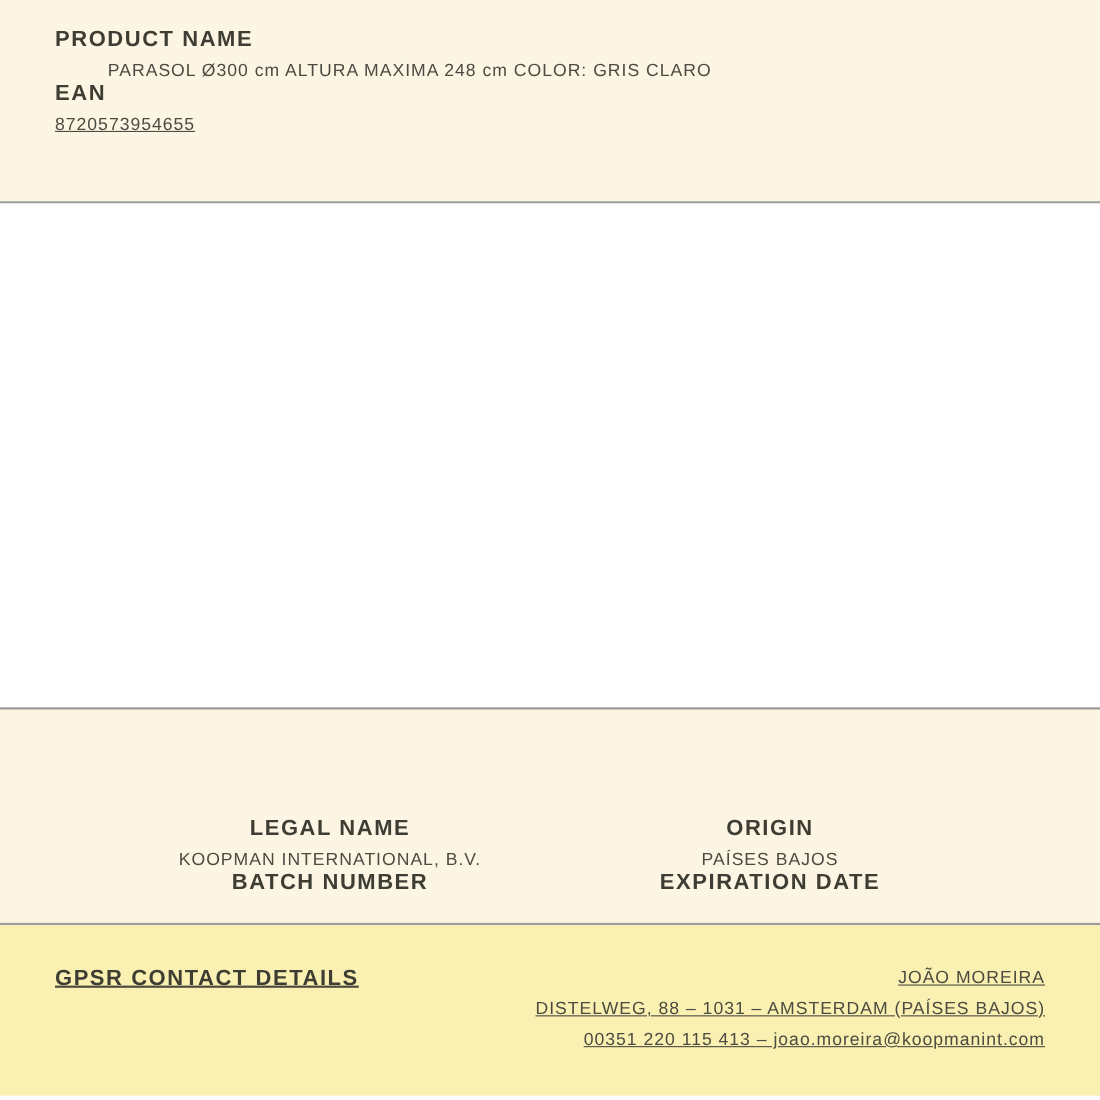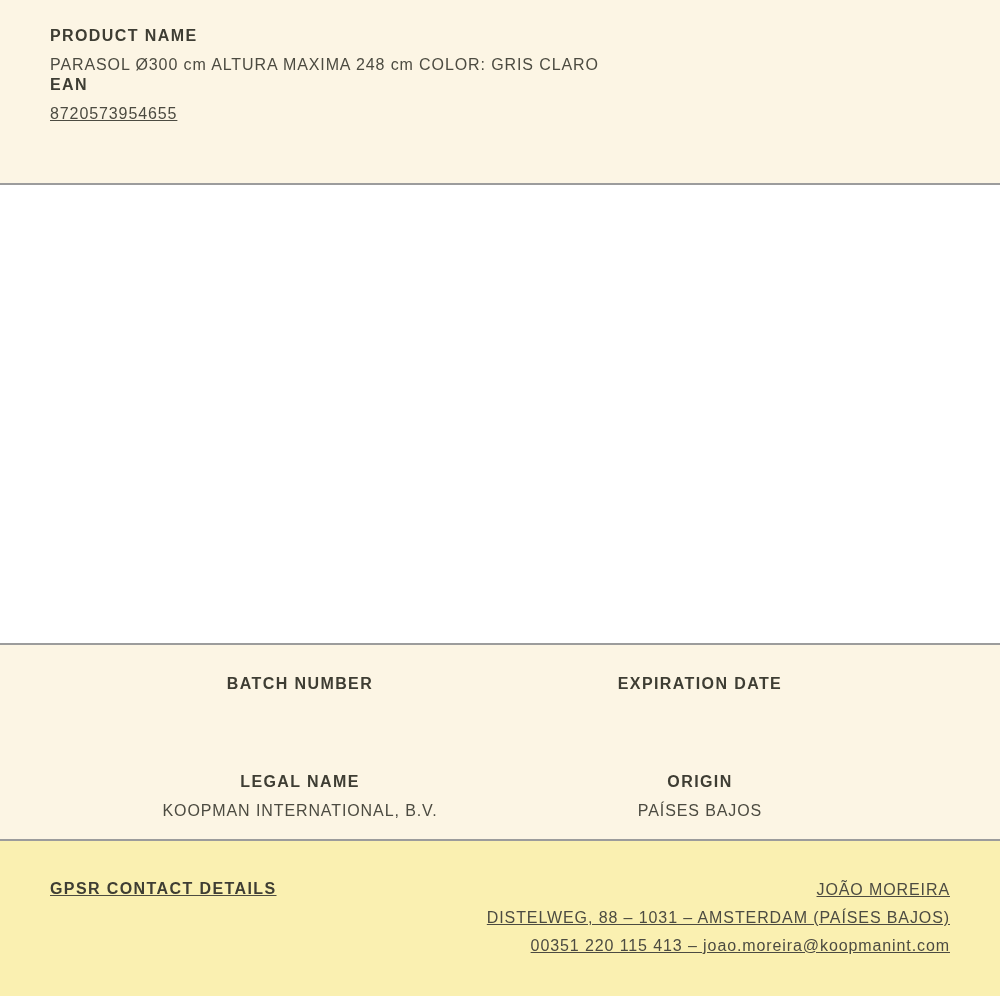--- a/index.html
+++ b/index.html
@@ -20,30 +20,30 @@
     background: #fcf5e4;
     border-bottom: 2px solid #9c9c9c;
     padding: 0 50px;
     box-sizing: content-box;
   }
   .label {
     font-weight: bold;
     color: #3e3d33;
     letter-spacing: 1.4px;
     line-height: 20px;
-    font-size: 16px;
+    font-size: 20px;
   }
   .value {
     color: #4c4b41;
     letter-spacing: 0.9px;
     line-height: 20px;
     font-size: 16px;
   }
   .section-top .label-product { padding-top: 26px; }
-  .section-top .value-product { margin-top: 9px; }
+  .section-top .value-product { margin-top: 9px; margin-left: 48px; }
   .section-top .label-ean { }
   .section-top .value-ean { margin-top: 9px; text-decoration: underline; }
 
   .spacer-white {
     height: 458px;
     background: #ffffff;
   }
 
   .section-details {
     height: 198px;
@@ -94,38 +94,38 @@
 <div class="section-top">
   <div class="label label-product">PRODUCT NAME</div>
   <div class="value value-product">PARASOL Ø300 cm ALTURA MAXIMA 248 cm COLOR: GRIS CLARO</div>
   <div class="label label-ean">EAN</div>
   <div class="value value-ean">8720573954655</div>
 </div>
 
 <div class="spacer-white"></div>
 
 <div class="section-details">
+  <div class="details-row details-row-2">
+    <div class="details-cell">
+      <div class="label">LEGAL NAME</div>
+      <div class="value">KOOPMAN INTERNATIONAL, B.V.</div>
+    </div>
+    <div class="details-cell">
+      <div class="label">ORIGIN</div>
+      <div class="value">PAÍSES BAJOS</div>
+    </div>
+  </div>
   <div class="details-row details-row-1">
     <div class="details-cell">
       <div class="label">BATCH NUMBER</div>
       <div class="value"></div>
     </div>
     <div class="details-cell">
       <div class="label">EXPIRATION DATE</div>
       <div class="value"></div>
-    </div>
-  </div>
-  <div class="details-row details-row-2">
-    <div class="details-cell">
-      <div class="label">LEGAL NAME</div>
-      <div class="value">KOOPMAN INTERNATIONAL, B.V.</div>
-    </div>
-    <div class="details-cell">
-      <div class="label">ORIGIN</div>
-      <div class="value">PAÍSES BAJOS</div>
     </div>
   </div>
 </div>
 
 <div class="section-contact">
   <div class="label contact-label">GPSR CONTACT DETAILS</div>
   <div class="contact-block value">
     <div>JOÃO MOREIRA</div>
     <div>DISTELWEG, 88 – 1031 – AMSTERDAM (PAÍSES BAJOS)</div>
     <div>00351 220 115 413 – joao.moreira@koopmanint.com</div>

